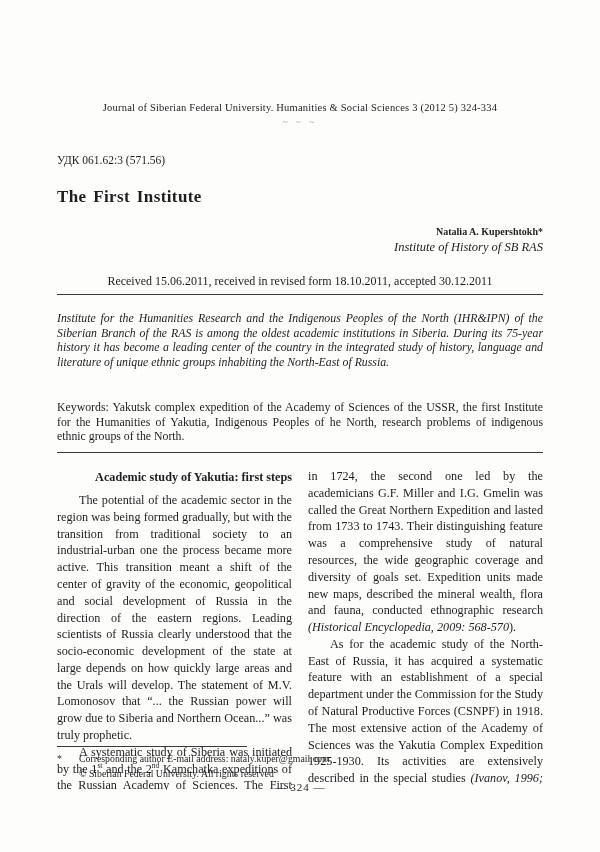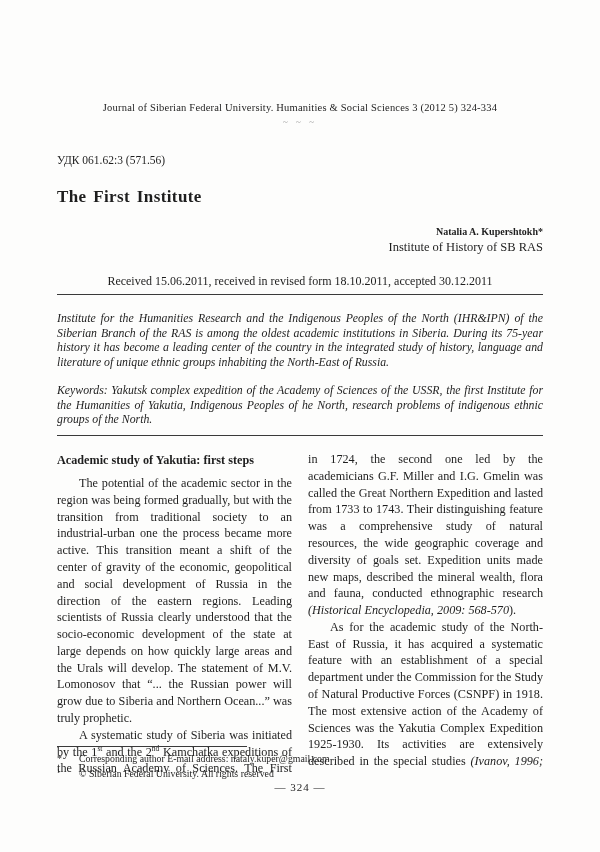--- a/index.html
+++ b/index.html
@@ -13,29 +13,29 @@
     overflow:hidden;
     box-sizing:border-box;
     padding:66px 57px 0 57px;
   }
   .journal-line { font-size:10.5px; text-align:center; letter-spacing:.2px;margin-top:36px; }
   .separator { font-size:9px; color:#999; text-align:center; margin-top:4px; letter-spacing:3px; }
   .udc { font-size:11.5px; margin-top:27px; }
   .article-title { font-size:17px; font-weight:bold; line-height:28px; margin-top:17px; letter-spacing:.4px; word-spacing:2px; }
   .author-block { text-align:right; margin-top:13px; }
   .author-name { font-size:10px; font-weight:bold; line-height:16px; }
-  .author-affiliation, .author-address { font-size:12.5px; line-height:15px; }
+  .author-affiliation, .author-address { font-size:12.5px; font-style:italic; line-height:15px; }
   .received-line { font-size:12px; text-align:center; margin-top:19px; }
   .rule { border:none; border-top:1px solid #3a3a3a; margin:5px 0 0 0; }
   .abstract { font-size:11.8px; font-style:italic; line-height:14.7px; text-align:justify; margin-top:16px; }
-  .keywords { font-size:11.8px; font-style:italic; line-height:14.7px; text-align:justify; margin-top:13px; }
+  .keywords { font-size:11.8px; line-height:14.7px; text-align:justify; margin-top:30px; }
   .rule2 { border:none; border-top:1px solid #3a3a3a; margin:8px 0 0 0; }
   .columns { display:flex; gap:16px; margin-top:15px; height:322px; overflow:hidden; }
   .col { width:235px; }
-  .section-heading { font-size:12.2px; font-weight:bold; text-align:left; margin:2px 0 7px 0; }
+  .section-heading { font-size:12.2px; font-weight:bold; text-align:right; margin:2px 0 7px 0; }
   .body-para { font-size:12.2px; line-height:16.8px; text-align:justify; text-indent:22px; margin:0; }
   .body-para.no-indent { text-indent:0; }
   .cite { font-style:italic; }
   sup { font-size:.62em; line-height:0; }
   .footnote-area { position:absolute; left:57px; top:746px; width:486px; }
   .fn-rule { border:none; border-top:1px solid #3a3a3a; width:190px; margin:0; }
   .footnote { font-size:9.8px; line-height:15px; display:flex; }
   .footnote:first-of-type { margin-top:4px; }
   .fn-mark { width:22px; flex:0 0 22px; }
   .page-number { position:absolute; left:0; right:0; top:781px; text-align:center; font-size:11px; letter-spacing:1px; }

